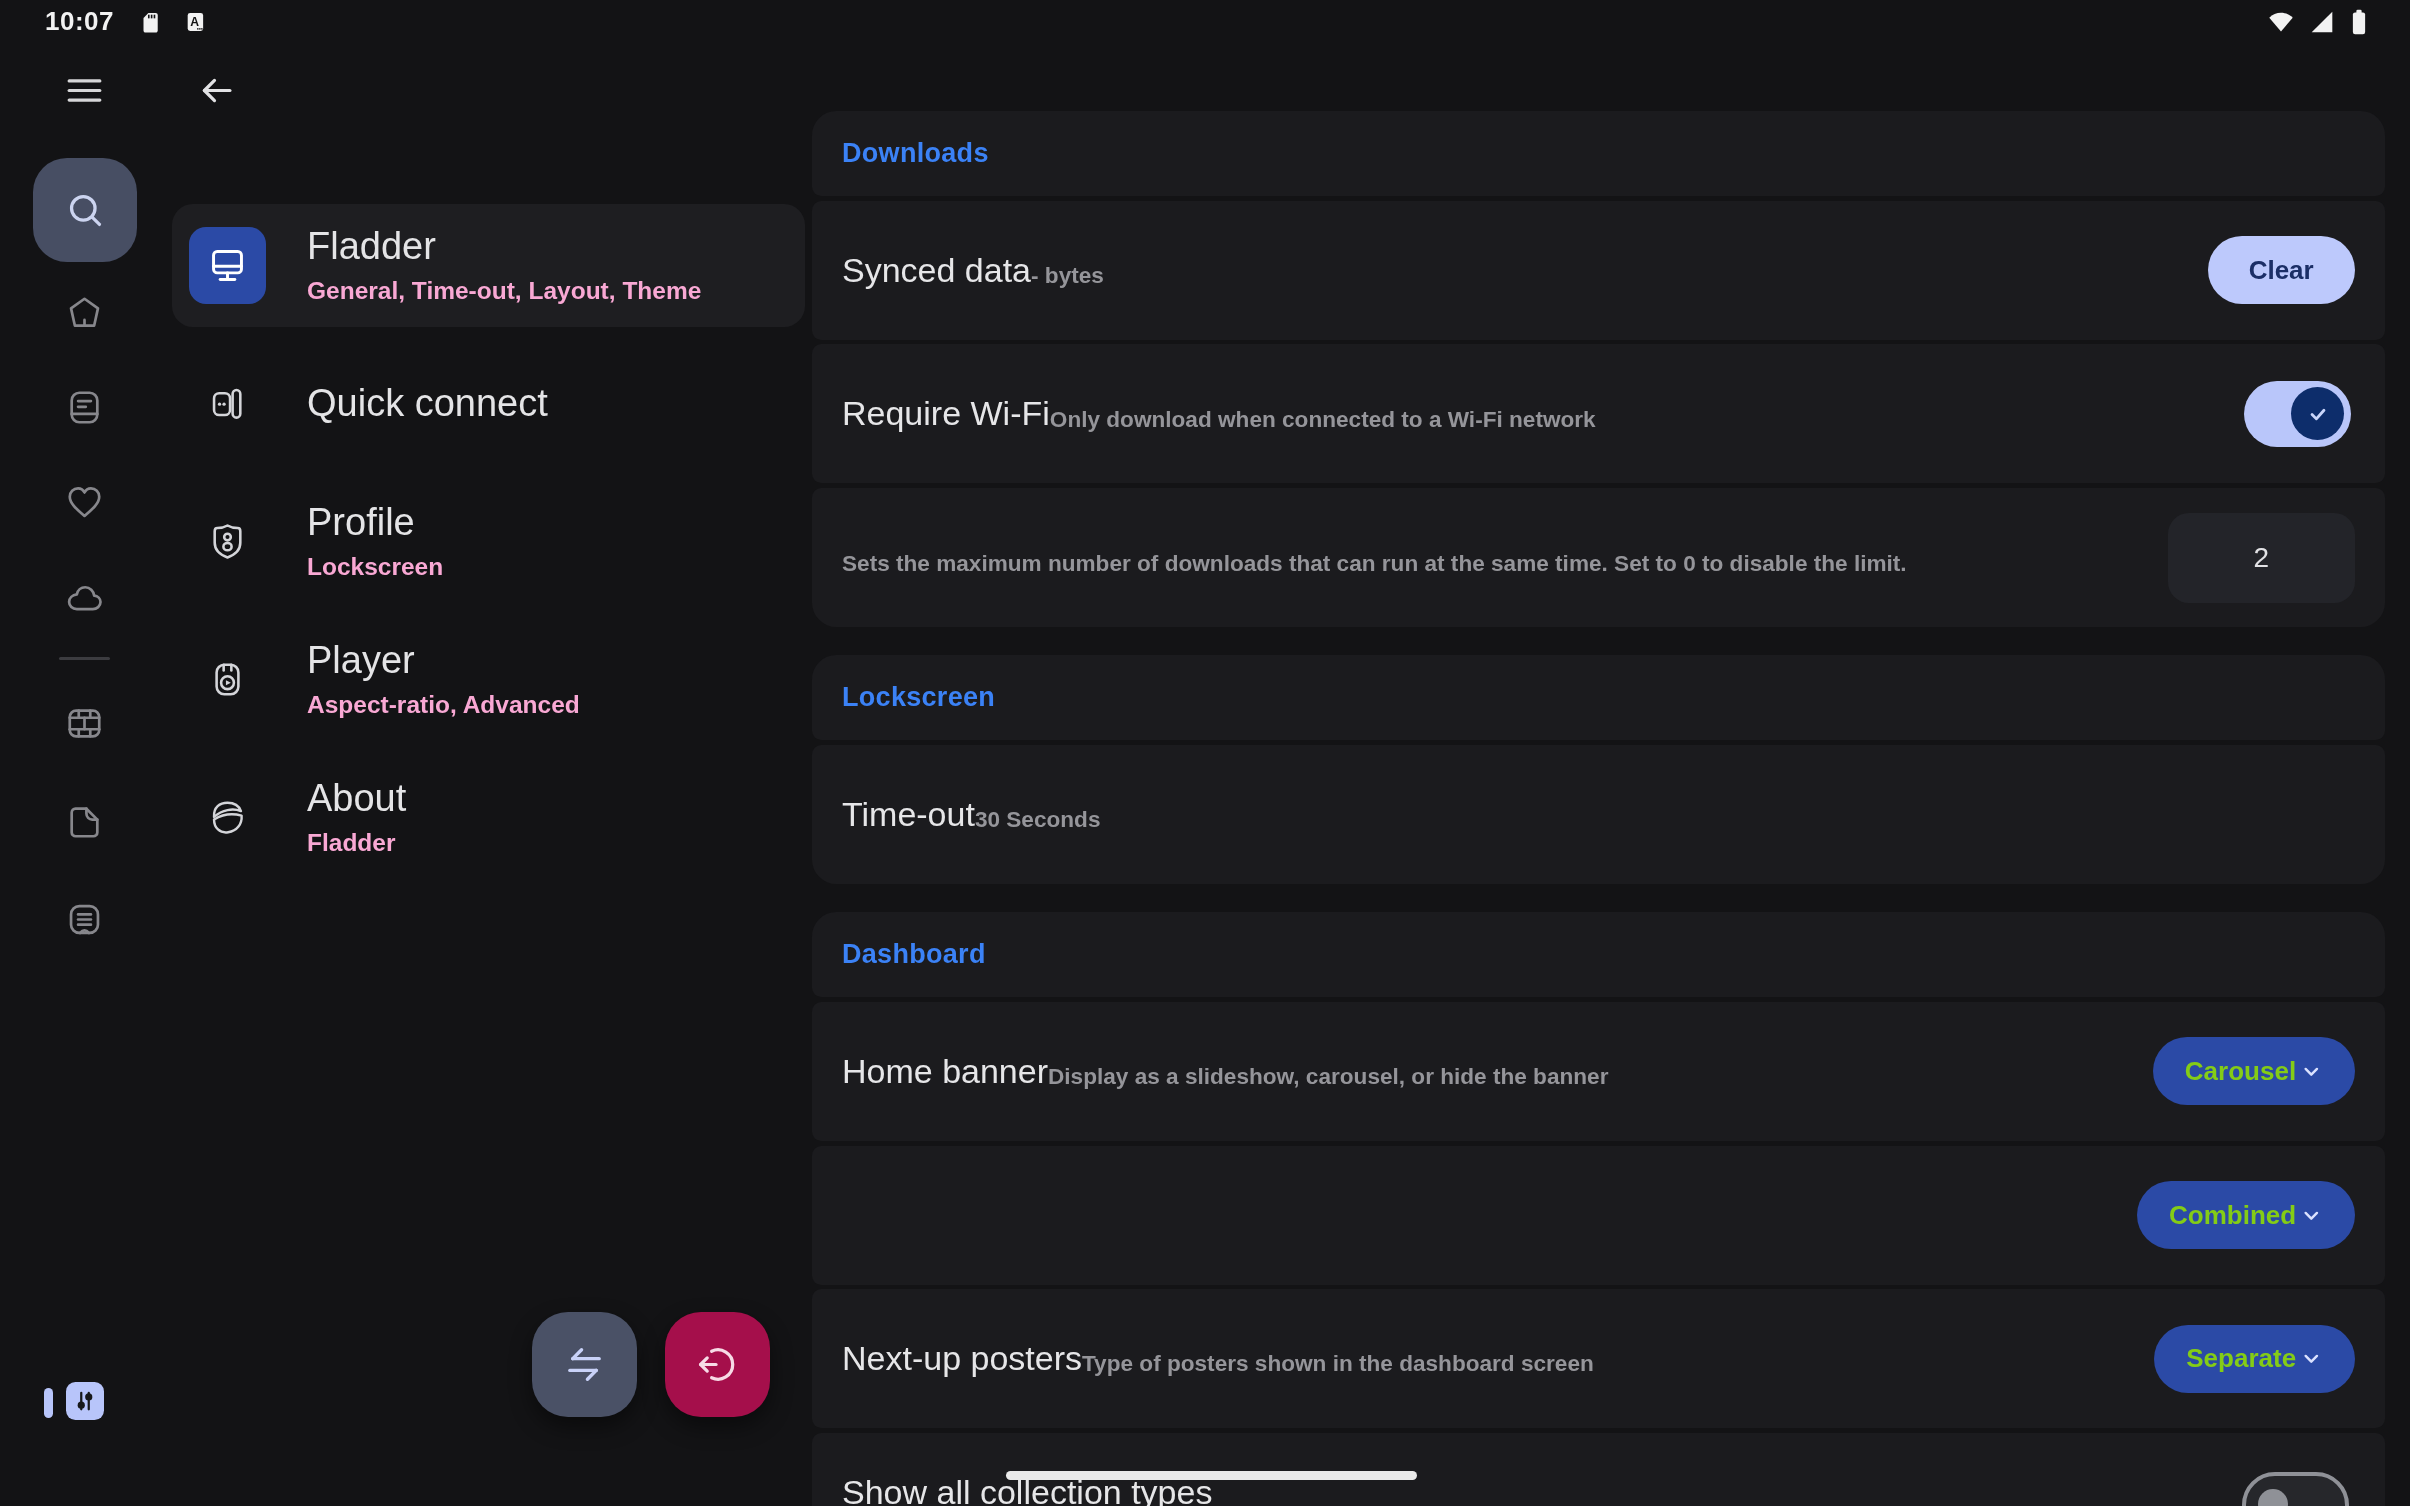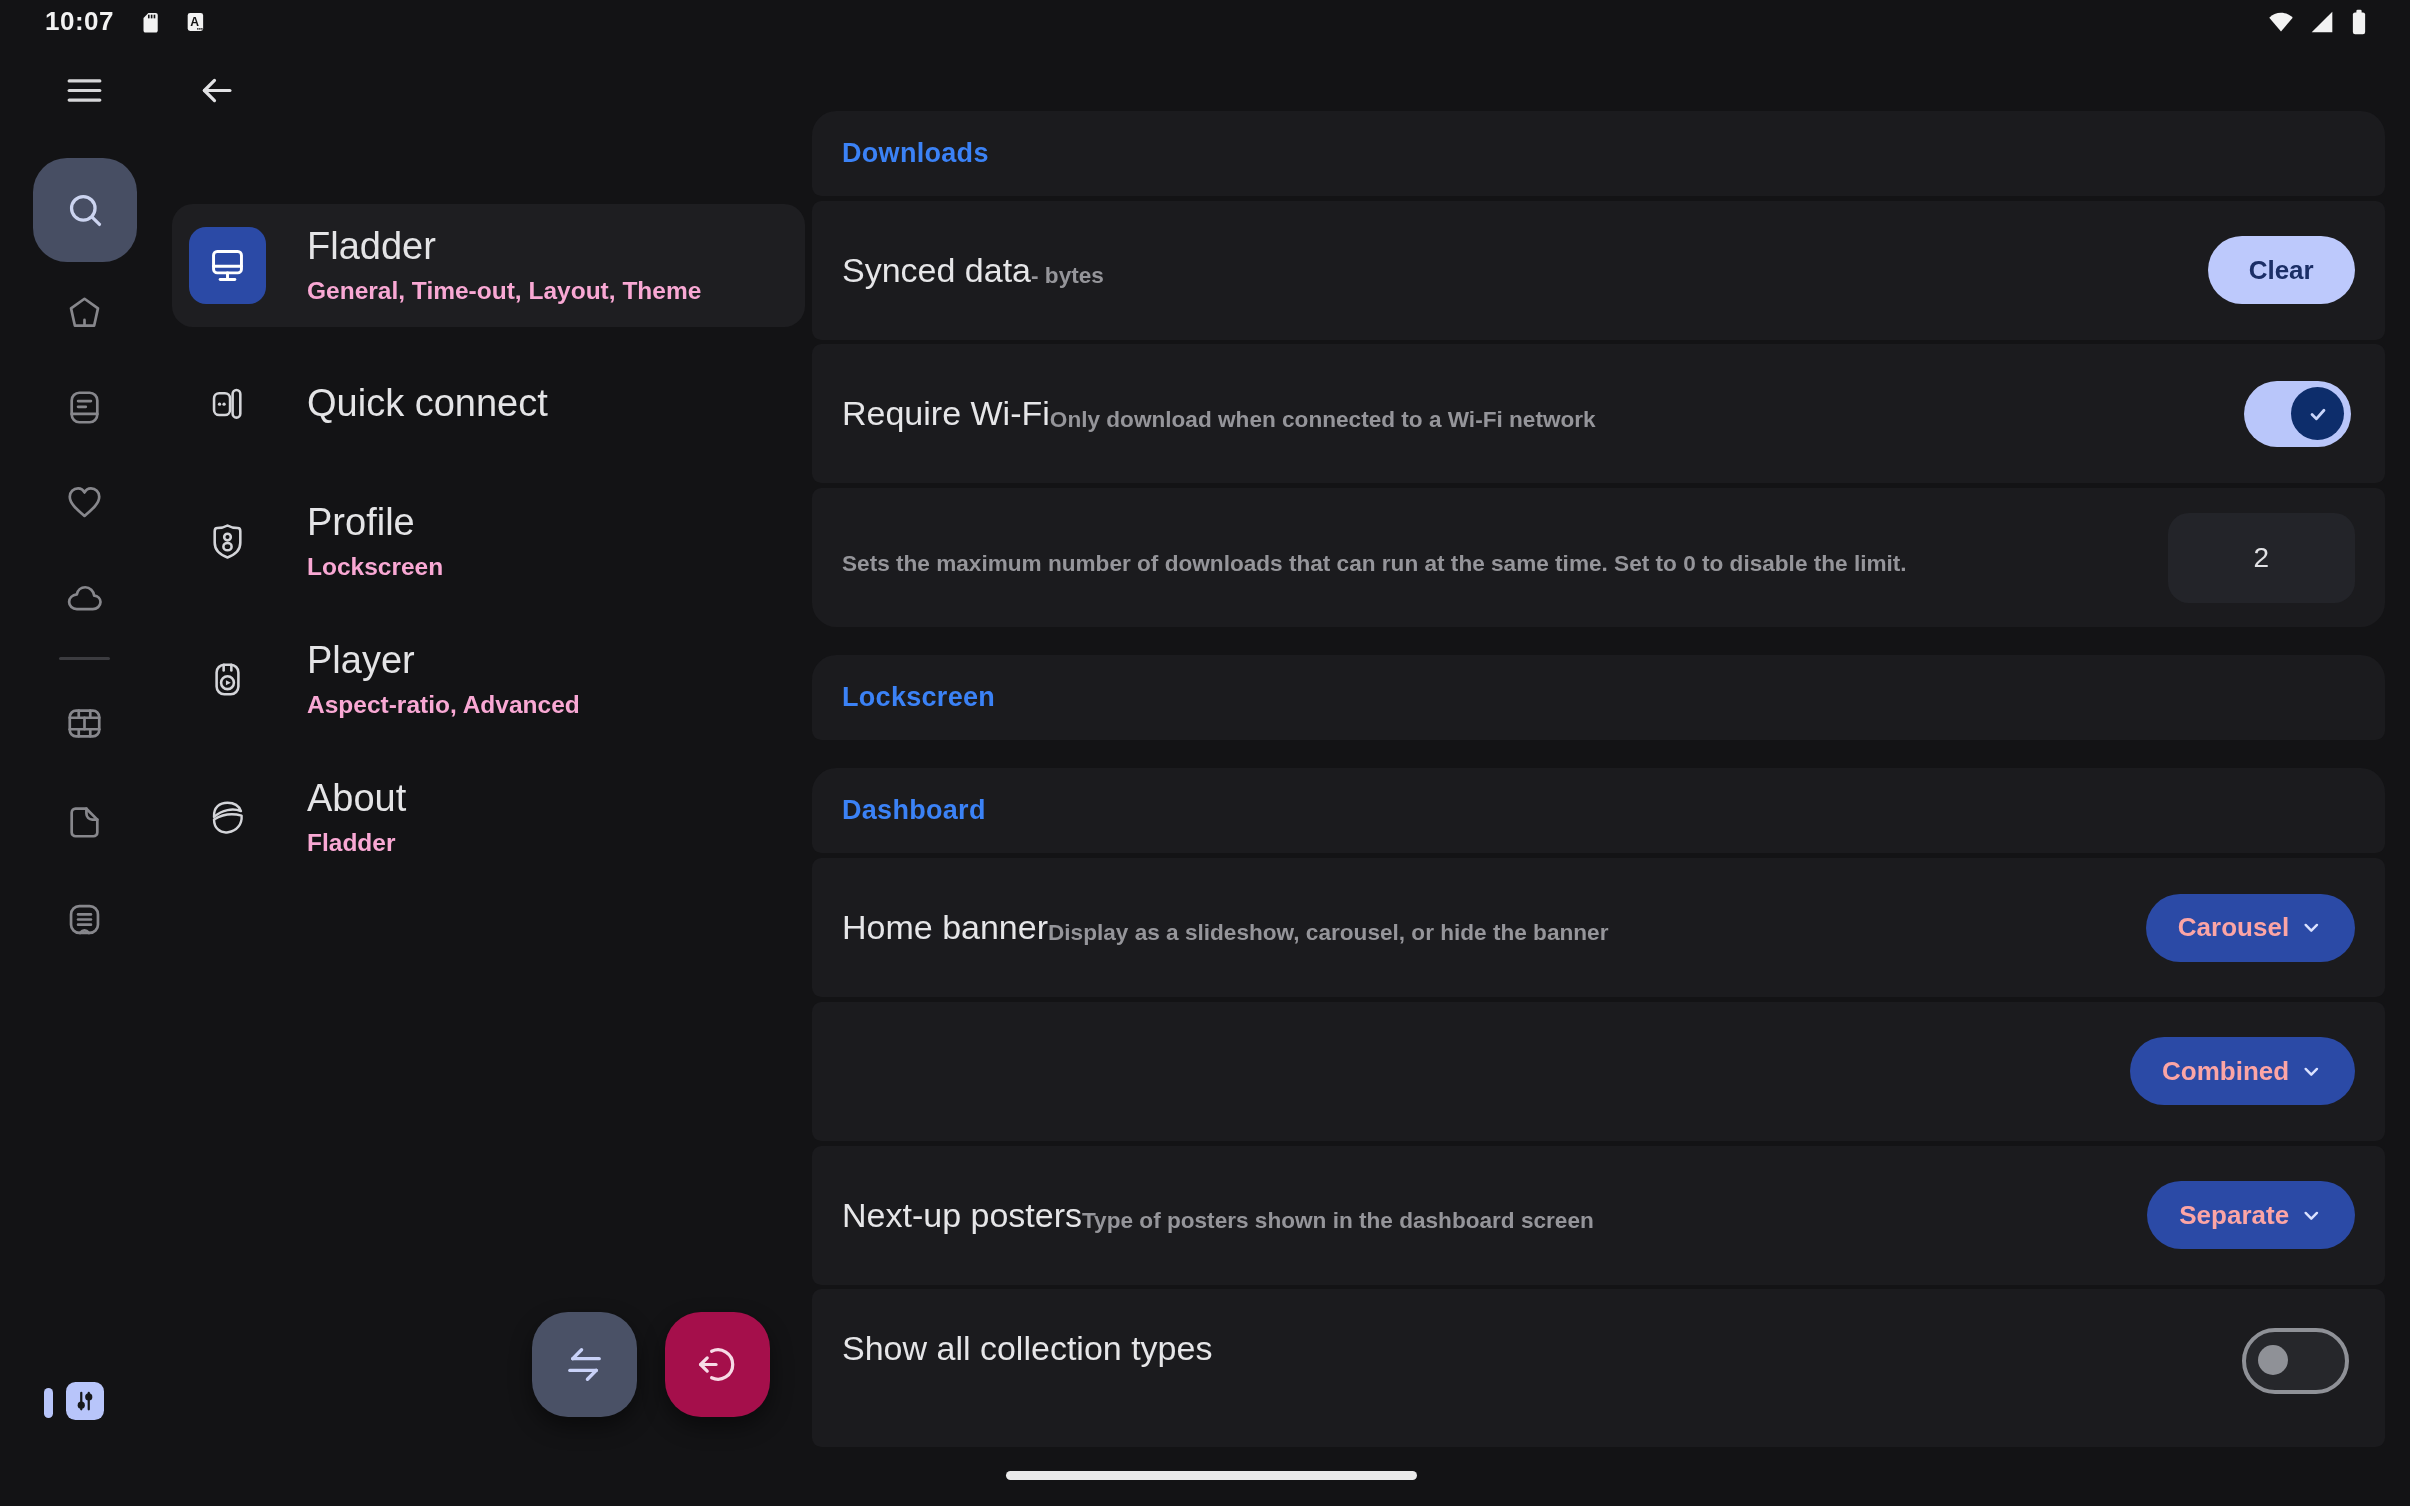--- a/index.html
+++ b/index.html
@@ -62,22 +62,22 @@
   .row { min-height:139px; display:flex; align-items:center; padding:0 19px 0 30px; cursor:pointer; }
   .row-text { display:flex; flex-direction:row; padding-right:38px; }
   .row-title { font-size:34px; font-weight:400; color:#e6e6e8; }
   .row-sub { font-size:22.6px; font-weight:700; color:#95959a; margin-top:12.2px; }
   .ctrl { margin-left:auto; flex:0 0 auto; }
 
   .pill-light { height:68px; padding:0 41px; border-radius:34px; border:none; cursor:pointer;
     background:#bdc9fc; color:#1b2e66; font-family:inherit; font-size:26px; font-weight:700;
     margin-right:11.3px; }
   .pill-royal { height:68px; padding:0 32px; border-radius:34px; border:none; cursor:pointer;
-    background:#2b4aa6; color:#fca5a5; font-family:inherit; font-size:26px; font-weight:700;
-    display:flex; align-items:center; gap:11px; margin-right:11.3px; }
+    background:#2b4aa6; color:#84cc16; font-family:inherit; font-size:26px; font-weight:700;
+    display:flex; align-items:center; gap:4px; margin-right:11.3px; }
   .value-box { width:187px; height:90px; border-radius:21px; background:#232429;
     display:flex; align-items:center; justify-content:center;
     font-size:28px; color:#e2e2e5; margin-right:11.3px; cursor:pointer; }
   .toggle-on { position:relative; width:107px; height:66px; border-radius:33px;
     background:#b9c6fa; margin-right:15px; cursor:pointer; }
   .toggle-on .thumb { position:absolute; right:6.6px; top:6.6px; width:53px; height:53px;
     border-radius:50%; background:#0d2d6b; display:flex; align-items:center; justify-content:center; }
   .toggle-off { position:relative; width:107px; height:66px; border-radius:33px;
     background:#26272b; border:4.7px solid #8f9197; margin-right:17px; cursor:pointer; }
   .toggle-off .thumb { position:absolute; left:12.2px; top:13px; width:30px; height:30px;
@@ -343,20 +343,26 @@
     <div class="row-text">
       <div class="row-sub">Sets the maximum number of downloads that can run at the same time. Set to 0 to disable the limit.</div>
     </div>
     <div class="value-box ctrl">2</div>
   </div>
 
   <div class="card header-card rt sec-gap">
     <span class="sec-header">Lockscreen</span>
   </div>
 
+  <div class="card row rb" style="min-height:139px">
+    <div class="row-text">
+      <div class="row-title">Time-out</div>
+      <div class="row-sub">30 Seconds</div>
+    </div>
+  </div>
 
   <div class="card header-card rt sec-gap">
     <span class="sec-header">Dashboard</span>
   </div>
 
   <div class="card row" style="min-height:139px">
     <div class="row-text">
       <div class="row-title">Home banner</div>
       <div class="row-sub">Display as a slideshow, carousel, or hide the banner</div>
     </div>

